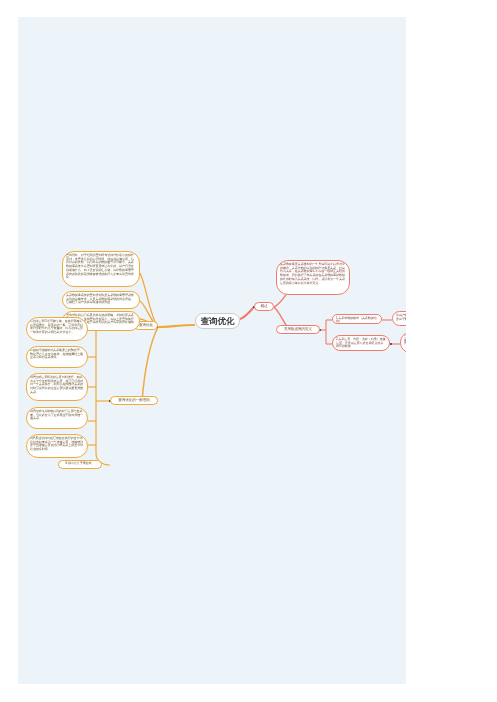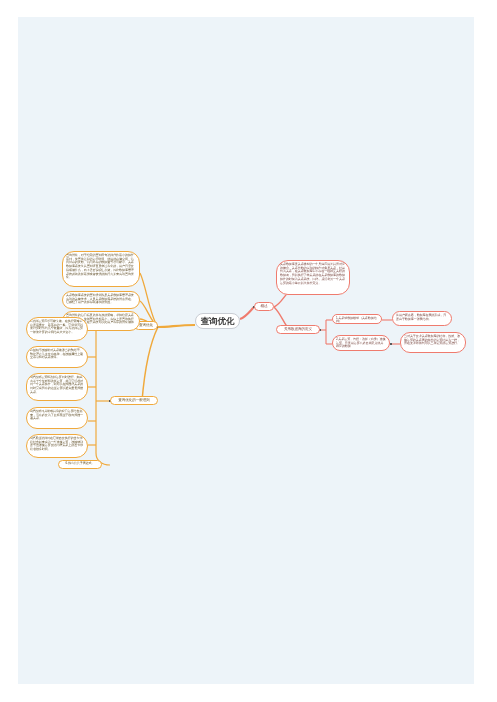--- a/index.html
+++ b/index.html
@@ -12,21 +12,21 @@
     width: 497px;
     height: 702px;
     font-family: "Liberation Sans", "DejaVu Sans", sans-serif;
     overflow: hidden;
   }
 
   #canvas {
     position: absolute;
     left: 18px;
     top: 17px;
-    width: 456px;
+    width: 388px;
     height: 667px;
     background: #edf4f9;
     overflow: hidden;
   }
 
   #edges {
     position: absolute;
     left: 0;
     top: 0;
     width: 460px;

